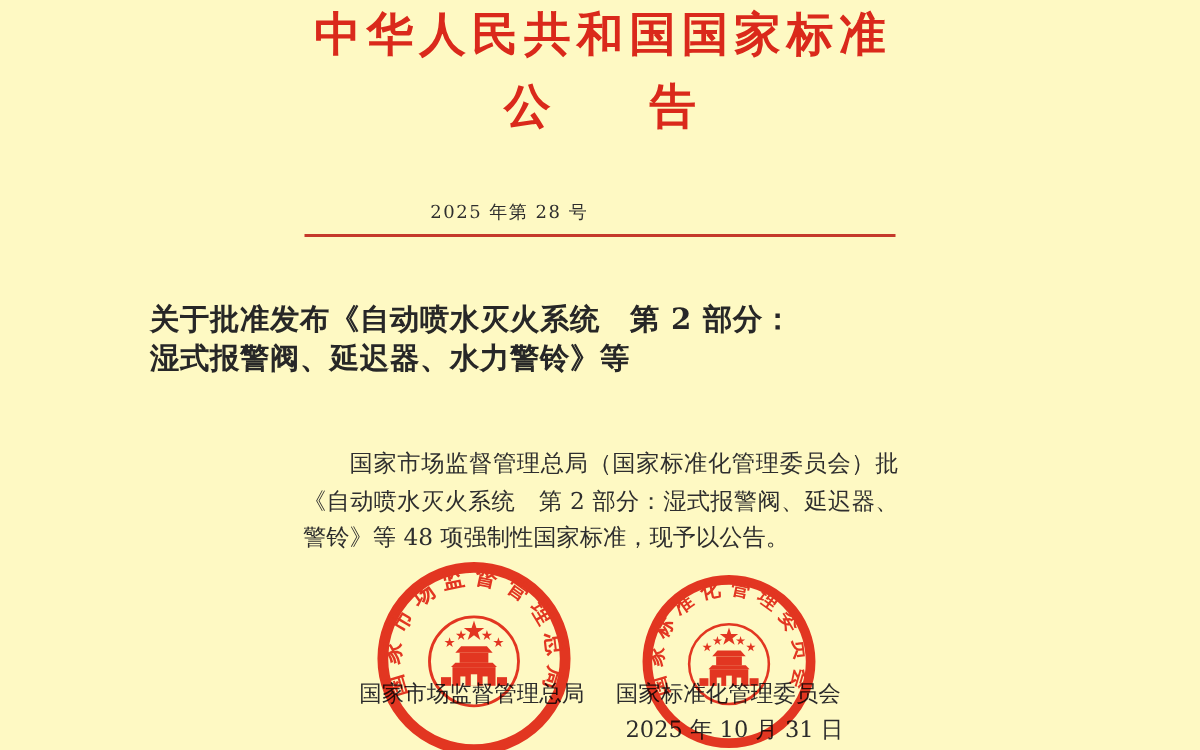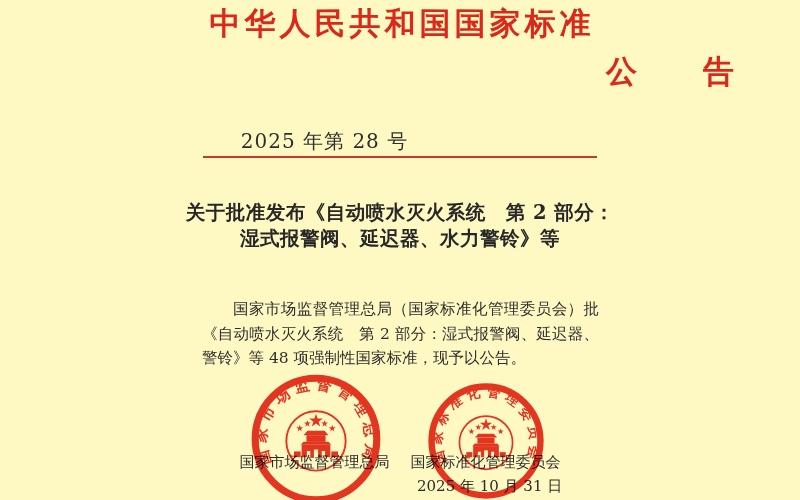--- a/index.html
+++ b/index.html
@@ -8,34 +8,34 @@
     font-family:"DejaVu Serif","Liberation Serif",serif;
   }
   .abs{position:absolute;}
   
   .header1{
     top:2px;left:0;width:800px;line-height:42px;text-align:center;
     font-size:31px;font-weight:bold;color:#da291b;
     letter-spacing:4px;text-indent:4px;white-space:nowrap;
   }
   .header2{
-    top:51px;left:0;width:800px;line-height:40px;text-align:right;
+    top:51px;left:0;width:800px;line-height:40px;text-align:center;
     font-size:31px;font-weight:bold;color:#da291b;
     letter-spacing:66px;text-indent:66px;white-space:nowrap;
   }
   
   .issue{
-    top:129px;left:0;width:649px;line-height:24px;text-align:center;
-    font-size:20px;color:#2e2e2e;letter-spacing:1px;
+    top:129px;left:15px;width:649px;line-height:24px;text-align:center;
+    font-size:12px;color:#2e2e2e;letter-spacing:1px;
   }
   
   .rule{top:156px;left:203px;width:394px;height:2px;background:#c53a2b;}
   
   .title{
-    top:200px;left:100px;width:600px;text-align:center;
+    top:200px;left:100px;width:600px;
     font-size:19.5px;font-weight:bold;color:#272727;line-height:25.5px;
     letter-spacing:0.5px;white-space:nowrap;
   }
   
   .bodytext{
     top:297px;left:202px;width:397px;
     font-size:15.5px;color:#2e2e2e;line-height:24.6px;
   }
   .bl{white-space:nowrap;}
   .bl.justify{text-align:justify;text-align-last:justify;white-space:normal;

